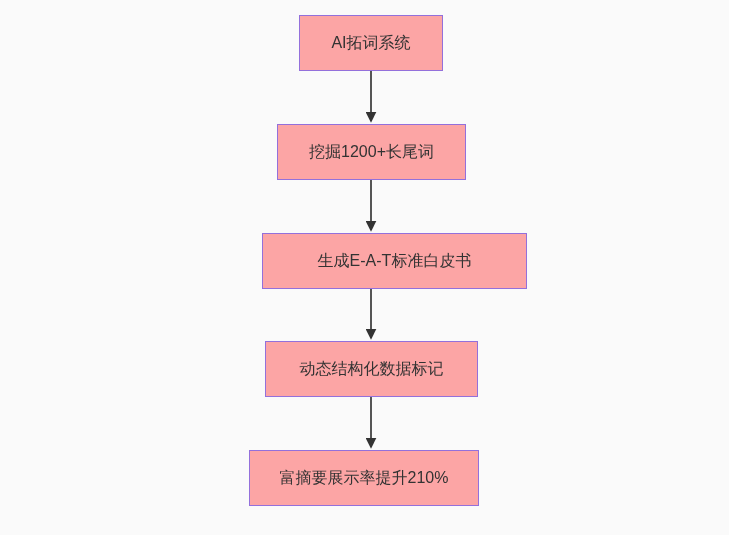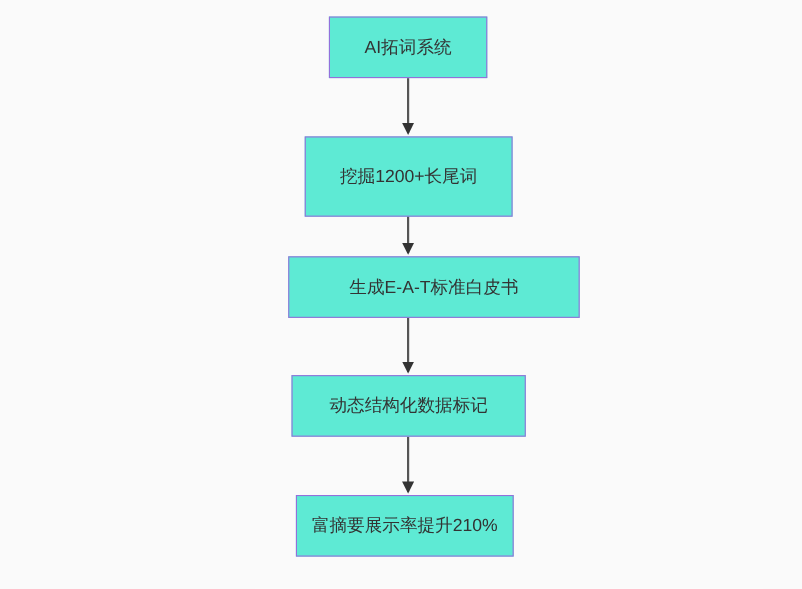--- a/index.html
+++ b/index.html
@@ -20,35 +20,35 @@
     position: absolute;
     left: 0;
     top: 0;
     width: 729px;
     height: 535px;
     pointer-events: none;
   }
   .flow-node {
     position: absolute;
     box-sizing: border-box;
-    background: #5eead4;
+    background: #fca5a5;
     border: 1px solid #9370db;
     color: #333333;
     font-size: 16px;
     display: flex;
     align-items: center;
     justify-content: center;
     text-align: left;
     white-space: nowrap;
   }
   .node-1 { left: 299px; top: 15px;  width: 144px; height: 56px; }
-  .node-2 { left: 277px; top: 124px; width: 189px; height: 73px; }
+  .node-2 { left: 277px; top: 124px; width: 189px; height: 56px; }
   .node-3 { left: 262px; top: 233px; width: 265px; height: 56px; }
   .node-4 { left: 265px; top: 341px; width: 213px; height: 56px; }
-  .node-5 { left: 269px; top: 450px; width: 198px; height: 56px; }
+  .node-5 { left: 249px; top: 450px; width: 230px; height: 56px; }
 </style>
 </head>
 <body>
 
 <div class="canvas">
 
   <svg class="edges-layer" width="729" height="535" viewBox="0 0 729 535" xmlns="http://www.w3.org/2000/svg">
     <defs>
       <marker id="arrowhead" viewBox="0 0 10 10" refX="8.5" refY="5" markerWidth="5.5" markerHeight="5.5" orient="auto-start-reverse">
         <path d="M 0 0 L 10 5 L 0 10 z" fill="#333333"></path>

